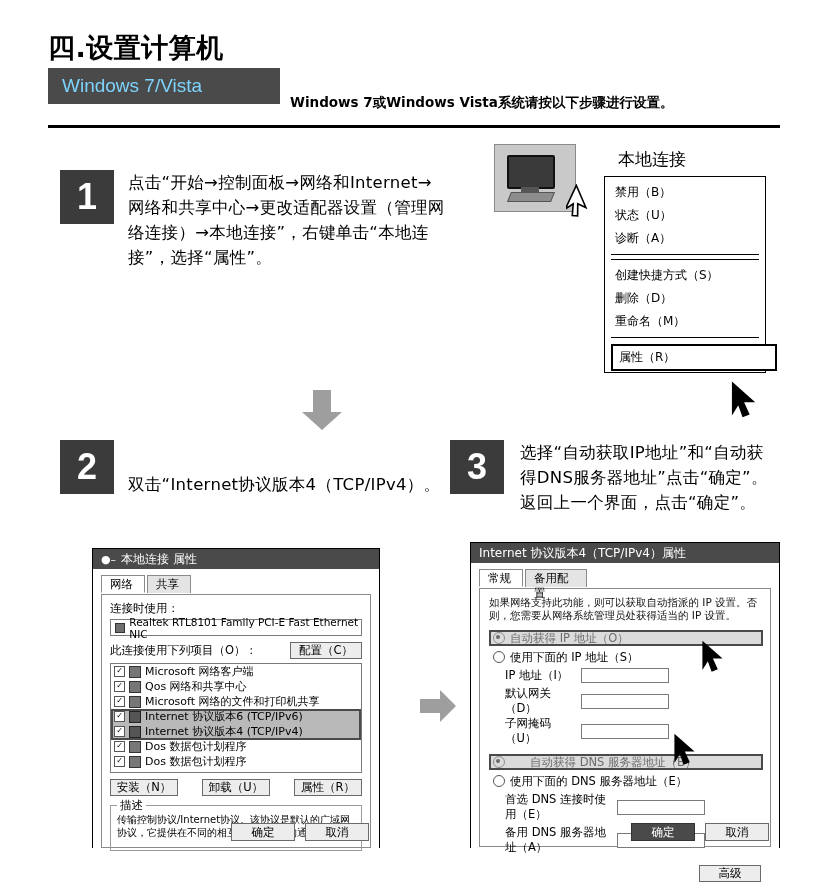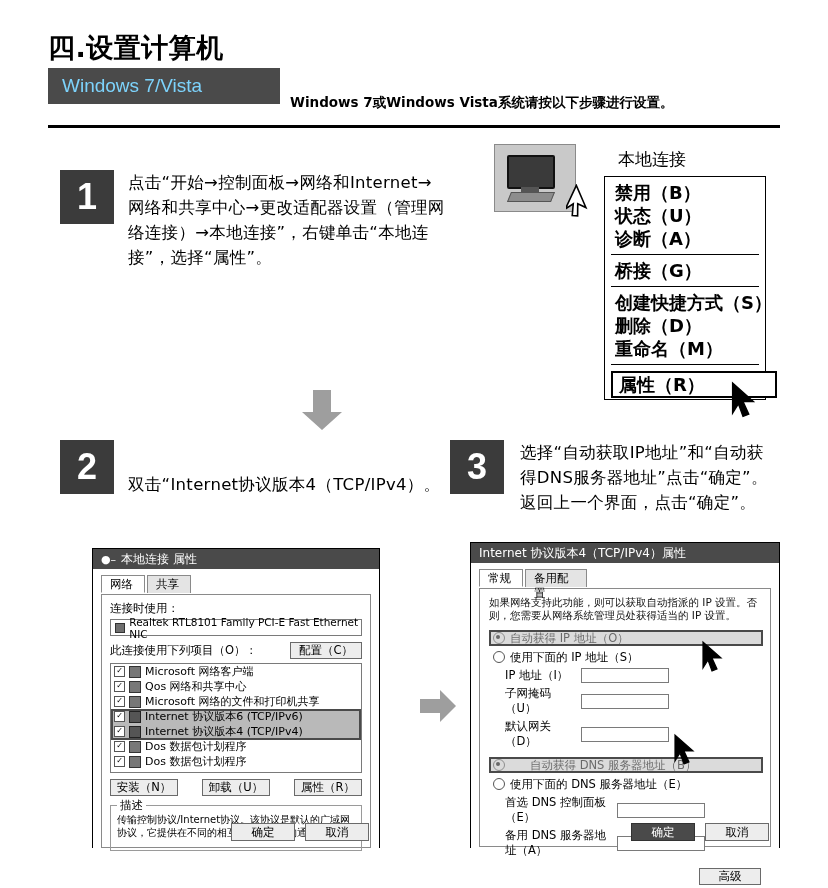--- a/index.html
+++ b/index.html
@@ -140,25 +140,24 @@
     transform: skewX(-22deg);
   }
   .conn-label {
     position: absolute;
     left: 100px;
     top: 6px;
     font-size: 17px;
     margin-left: 24px;
   }
   .ctx-item {
-    font-size: 18px;
+    font-size: 12px;
     padding: 2px 10px;
     line-height: 19px;
     white-space: nowrap;
-    font-weight: bold;
   }
   .ctx-sep {
     height: 1px;
     background: #000;
     margin: 4px 6px;
   }
   .ctx-item.prop {
     border: 2px solid #000;
     margin: 2px 4px 2px 4px;
     padding: 2px 6px;
@@ -344,21 +343,20 @@
     <svg class="cursor-arrow" style="left:72px; top:42px;" viewBox="0 0 26 34">
       <path d="M4 30 L4 4 L22 20 L13 20 L18 31 L13 33 L9 22 Z" fill="#ffffff" stroke="#000" stroke-width="1.6" transform="rotate(25 13 17)"></path>
     </svg>
   </div>
 
   <div style="position:absolute; left:604px; top:176px; width:160px; border:1px solid #000; background:#fff; padding:4px 0;">
     <div class="ctx-item">禁用（B）</div>
     <div class="ctx-item">状态（U）</div>
     <div class="ctx-item">诊断（A）</div>
     <div class="ctx-sep"></div>
-    <div class="ctx-item">桥接（G）</div>
     <div class="ctx-sep"></div>
     <div class="ctx-item">创建快捷方式（S）</div>
     <div class="ctx-item">删除（D）</div>
     <div class="ctx-item">重命名（M）</div>
     <div class="ctx-sep"></div>
     <div style="position:relative; height:26px;">
       <div style="position:absolute; left:8px; top:3px; width:150px; height:22px; background:#9b9b9b;"></div>
       <div class="ctx-item prop" style="position:absolute; left:2px; top:0px; width:150px;">属性（R）</div>
     </div>
   </div>
@@ -487,46 +485,46 @@
             <span class="radio"></span>
             <span>使用下面的 IP 地址（S）</span>
           </div>
         </div>
 
         <div style="margin-top:3px; padding-left:16px;">
           <div style="display:flex; align-items:center; margin-bottom:3px;">
             <span class="lbl" style="width:76px;">IP 地址（I）</span>
             <span class="field" style="width:88px; height:15px;"></span>
           </div>
+          <div style="display:flex; align-items:center;">
+            <span class="lbl" style="width:76px;">默认网关（D）</span>
+            <span class="field" style="width:88px; height:15px;"></span>
+          </div>
           <div style="display:flex; align-items:center; margin-bottom:3px;">
             <span class="lbl" style="width:76px;">子网掩码（U）</span>
-            <span class="field" style="width:88px; height:15px;"></span>
-          </div>
-          <div style="display:flex; align-items:center;">
-            <span class="lbl" style="width:76px;">默认网关（D）</span>
             <span class="field" style="width:88px; height:15px;"></span>
           </div>
         </div>
 
         <div style="position:relative; margin-top:8px;">
           <div class="rrow" style="height:16px; padding-left:4px;gap:20px;">
             <span class="radio on"></span>
             <span>自动获得 DNS 服务器地址（B）</span>
           </div>
           <div class="hl-box" style="left:0px; top:0px; width:274px; height:16px;"></div>
 
           <div class="rrow" style="height:16px; padding-left:4px; margin-top:3px;">
             <span class="radio"></span>
             <span>使用下面的 DNS 服务器地址（E）</span>
           </div>
         </div>
 
         <div style="margin-top:3px; padding-left:16px;">
           <div style="display:flex; align-items:center; margin-bottom:3px;">
-            <span class="lbl" style="width:112px;">首选 DNS 控制面板（E）</span>
+            <span class="lbl" style="width:112px;">首选 DNS 连接时使用（E）</span>
             <span class="field" style="width:88px; height:15px;"></span>
           </div>
           <div style="display:flex; align-items:center;">
             <span class="lbl" style="width:112px;">备用 DNS 服务器地址（A）</span>
             <span class="field" style="width:88px; height:15px;"></span>
           </div>
         </div>
 
         <div style="display:flex; justify-content:flex-end; margin-top:10px;">
           <div class="btn" style="width:62px; height:17px;">高级</div>

